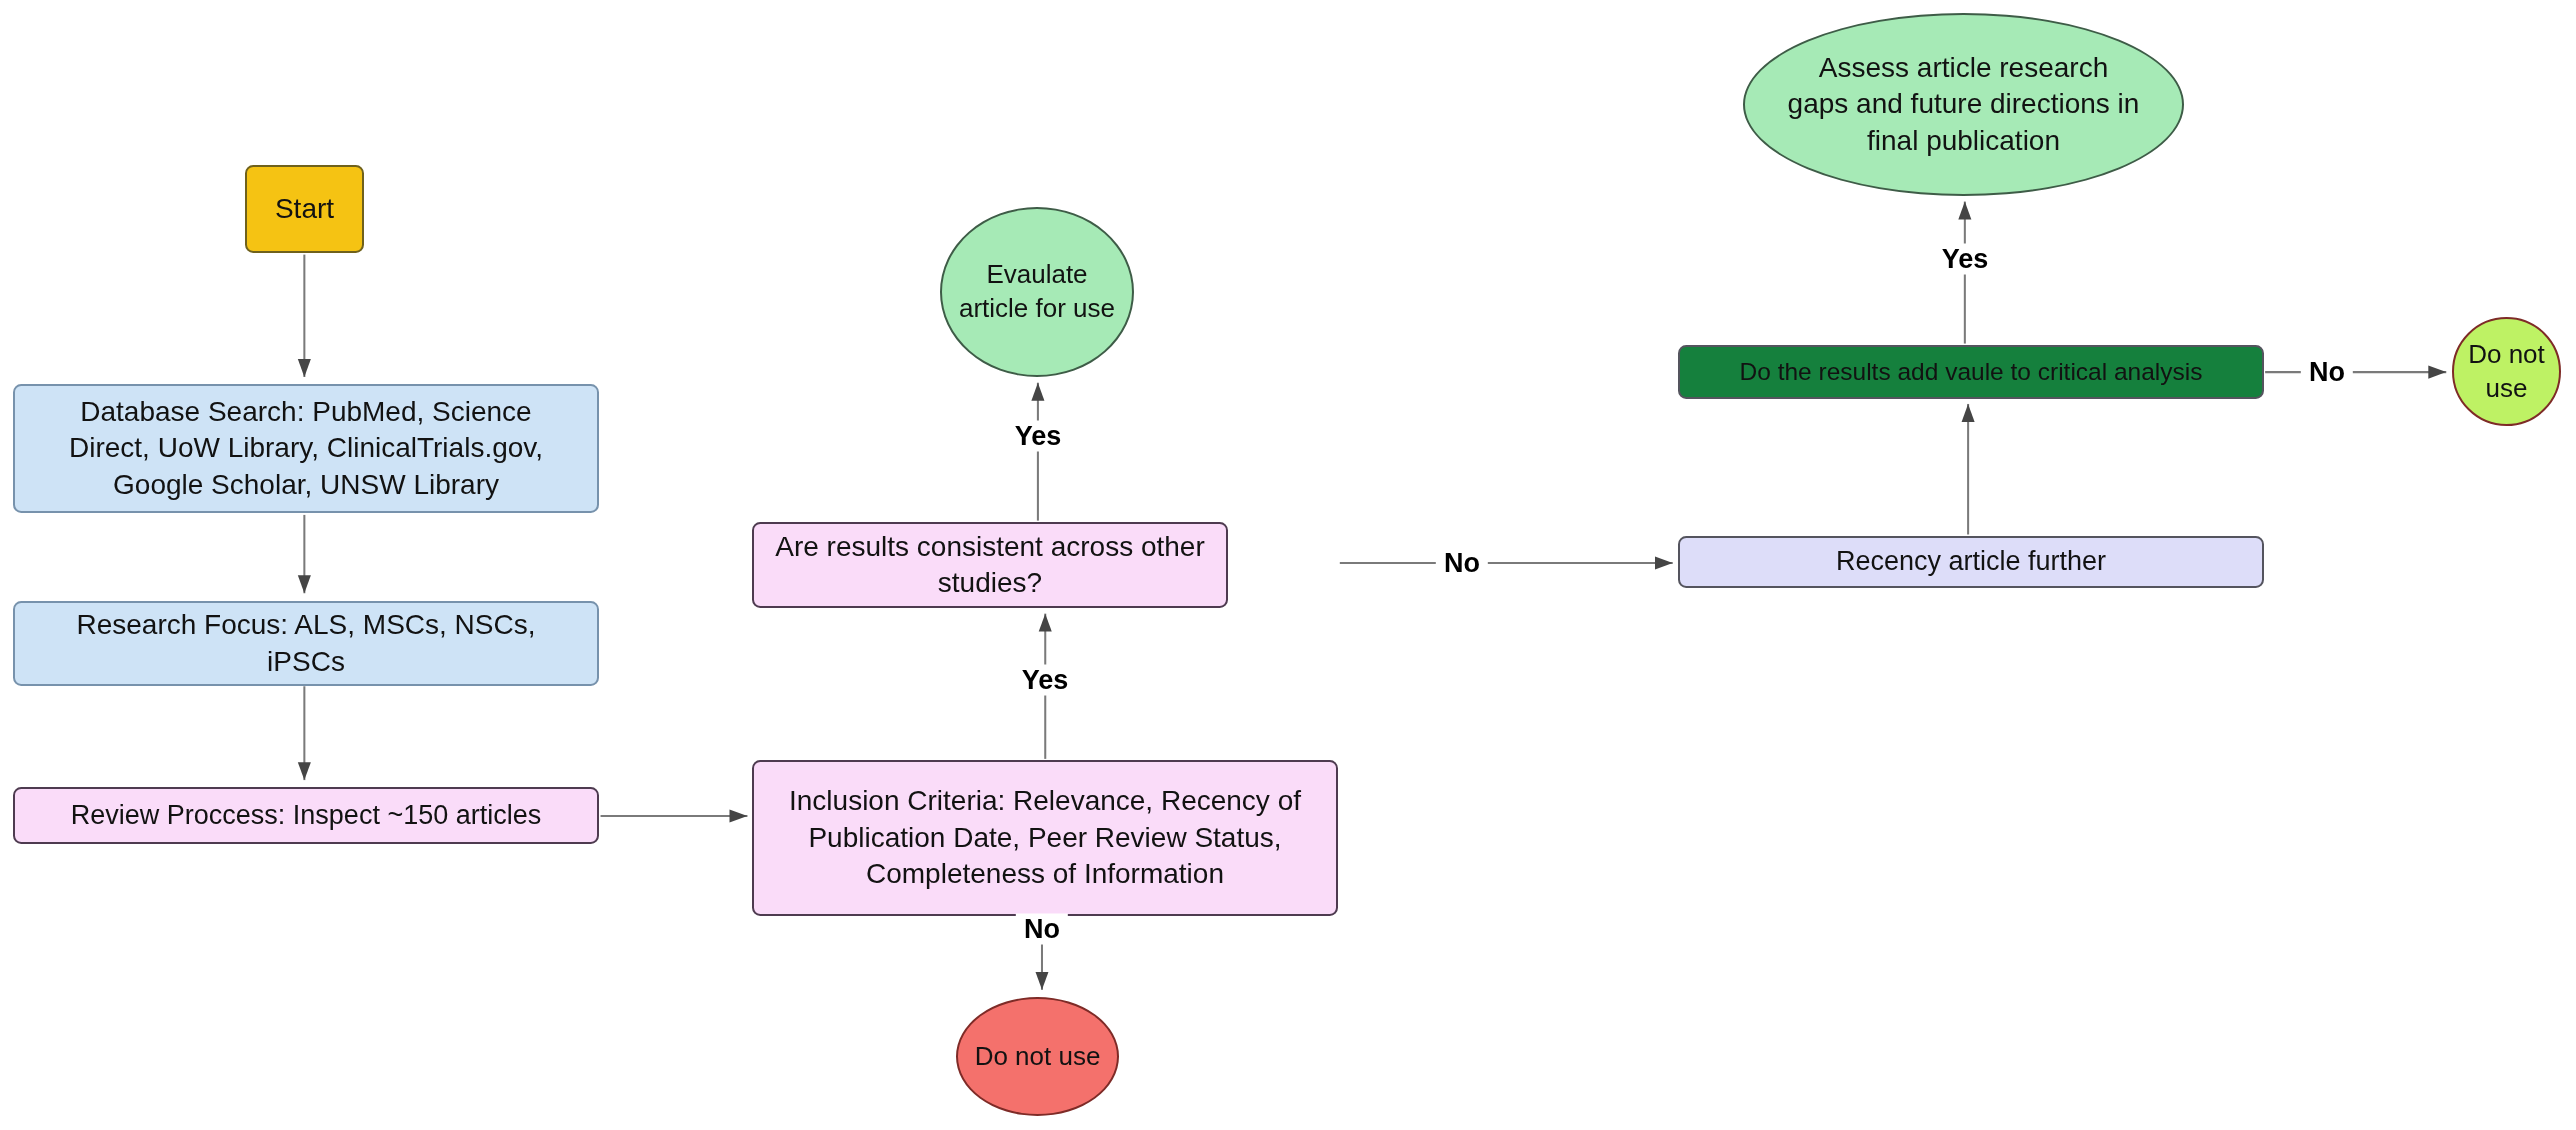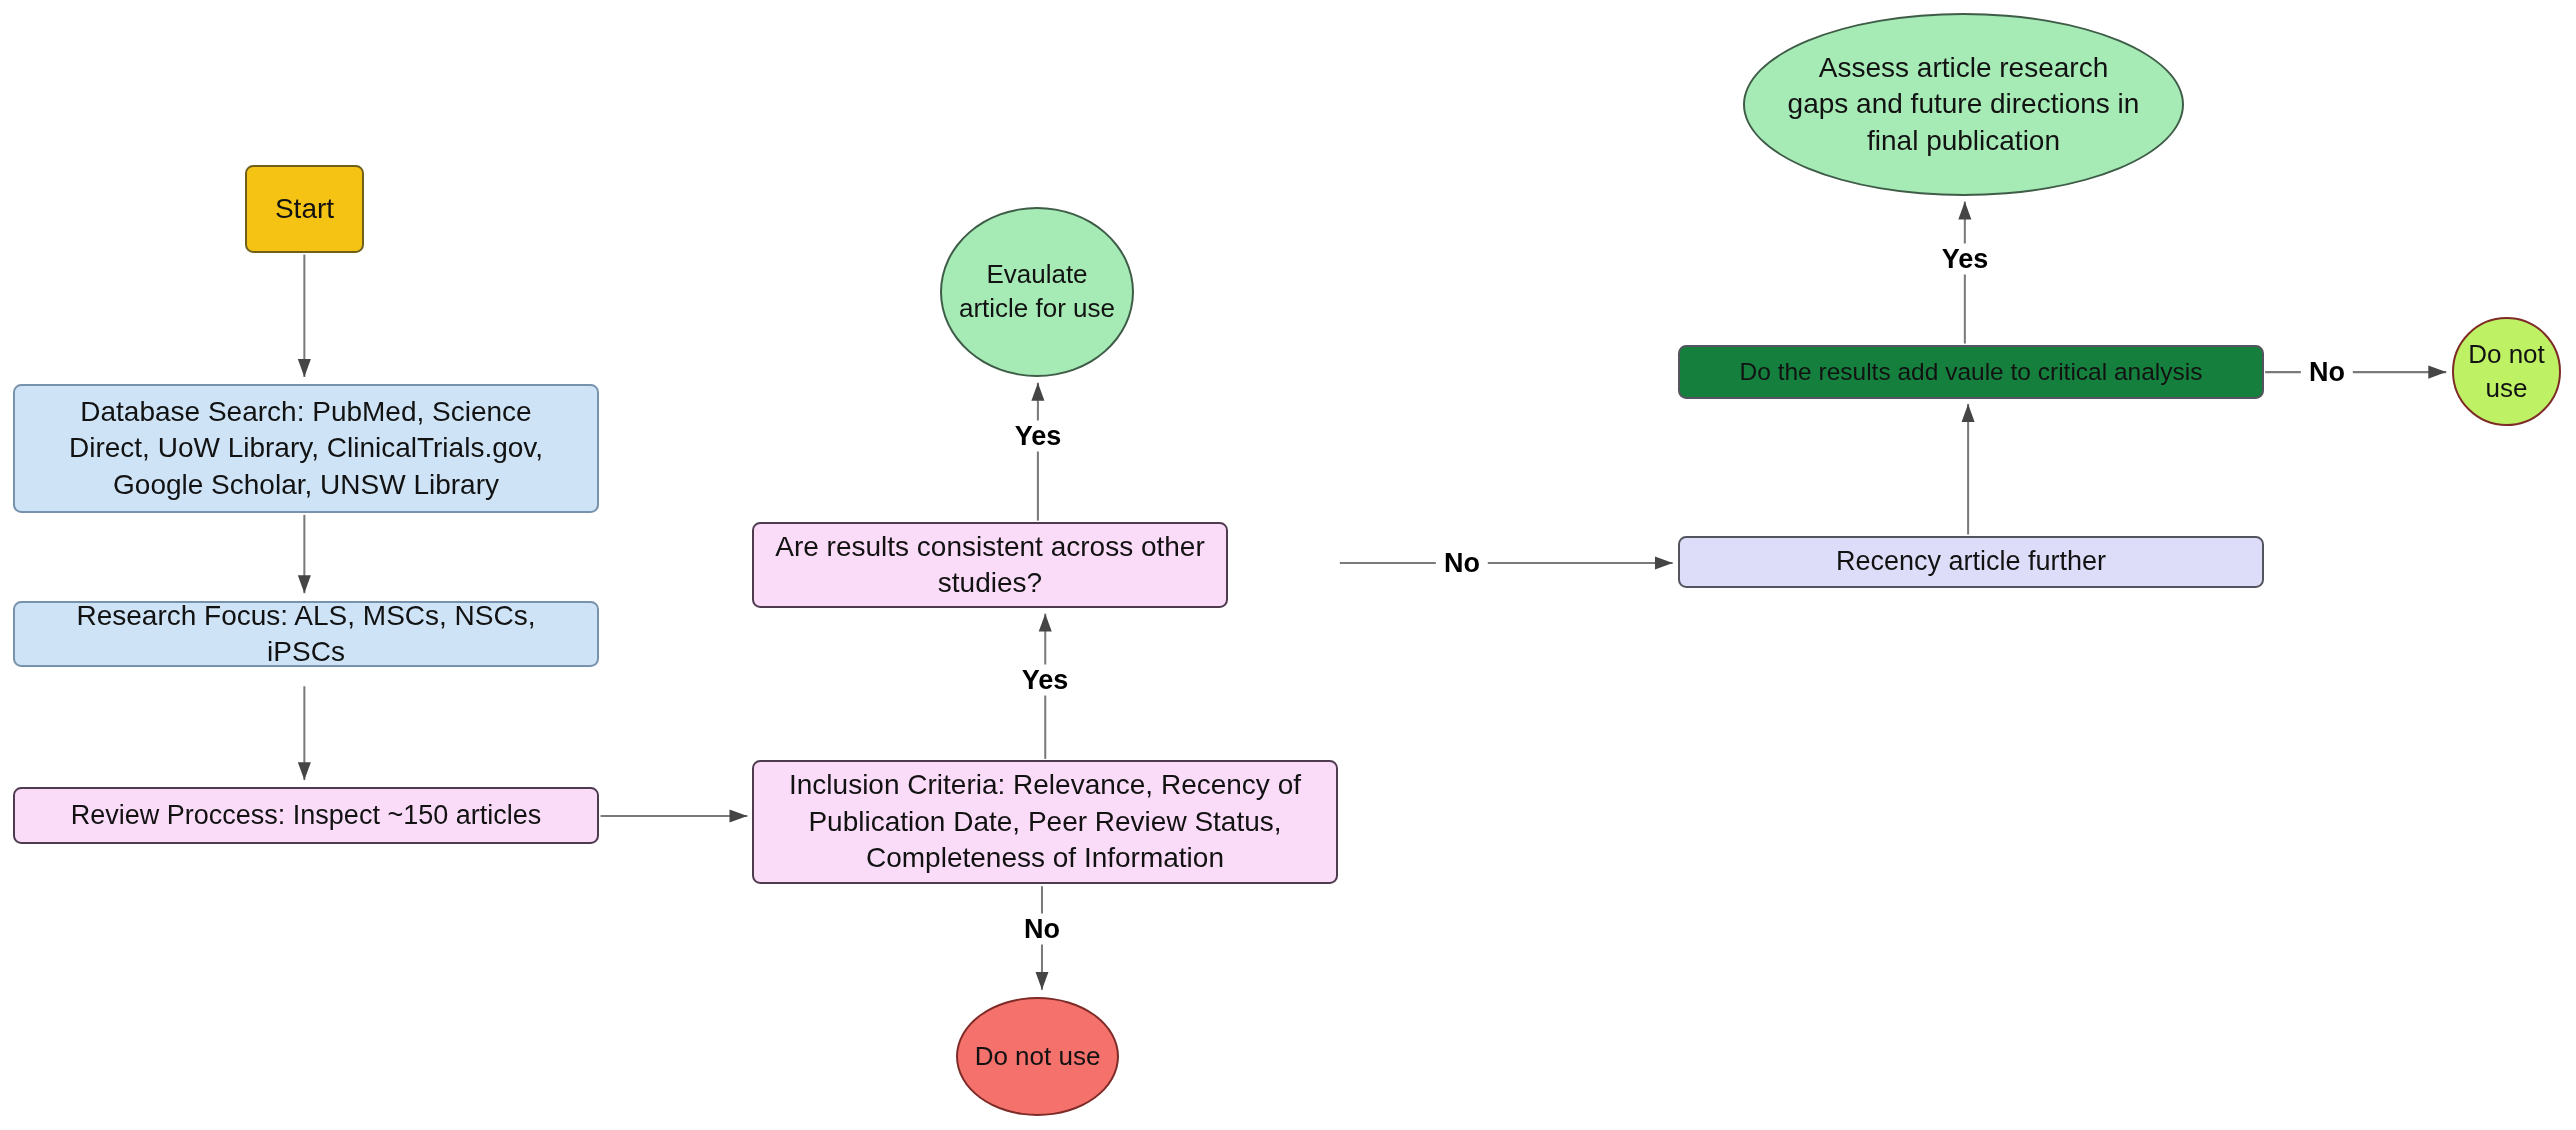--- a/index.html
+++ b/index.html
@@ -39,24 +39,24 @@
       <line x1="1277" y1="1086" x2="1277" y2="1213" stroke="#7A7A7A" stroke-width="2.5" marker-end="url(#ah)"></line>
       <line x1="1642" y1="690" x2="2050" y2="690" stroke="#7A7A7A" stroke-width="2.5" marker-end="url(#ah)"></line>
       <line x1="2412" y1="655" x2="2412" y2="495" stroke="#7A7A7A" stroke-width="2.5" marker-end="url(#ah)"></line>
       <line x1="2408" y1="421" x2="2408" y2="247" stroke="#7A7A7A" stroke-width="2.5" marker-end="url(#ah)"></line>
       <line x1="2776" y1="456" x2="2998" y2="456" stroke="#7A7A7A" stroke-width="2.5" marker-end="url(#ah)"></line>
     </svg>
     <div class="node rect nowrap" style="left: 245px; top: 165px; width: 119px; height: 88px; font-size: 28px; background: rgb(245, 195, 19); border-color: rgb(111, 97, 28); color: rgb(18, 18, 18);">Start</div>
     <div class="node rect" style="left: 13px; top: 384px; width: 586px; height: 129px; font-size: 28px; background: rgb(206, 227, 246); border-color: rgb(119, 146, 172); color: rgb(18, 18, 18);">Database Search: PubMed, Science
 Direct, UoW Library, ClinicalTrials.gov,
 Google Scholar, UNSW Library</div>
-    <div class="node rect" style="left: 13px; top: 601px; width: 586px; height: 66px; font-size: 28px; background: rgb(206, 227, 246); border-color: rgb(119, 146, 172); color: rgb(18, 18, 18);">Research Focus: ALS, MSCs, NSCs,
+    <div class="node rect" style="left: 13px; top: 601px; width: 586px; height: 85px; font-size: 28px; background: rgb(206, 227, 246); border-color: rgb(119, 146, 172); color: rgb(18, 18, 18);">Research Focus: ALS, MSCs, NSCs,
 iPSCs</div>
     <div class="node rect nowrap" style="left: 13px; top: 787px; width: 586px; height: 57px; font-size: 27px; background: rgb(250, 220, 249); border-color: rgb(78, 59, 80); color: rgb(18, 18, 18);">Review Proccess: Inspect ~150 articles</div>
-    <div class="node rect" style="left: 752px; top: 760px; width: 586px; height: 124px; font-size: 28px; background: rgb(250, 220, 249); border-color: rgb(78, 59, 80); color: rgb(18, 18, 18);">Inclusion Criteria: Relevance, Recency of
+    <div class="node rect" style="left: 752px; top: 760px; width: 586px; height: 156px; font-size: 28px; background: rgb(250, 220, 249); border-color: rgb(78, 59, 80); color: rgb(18, 18, 18);">Inclusion Criteria: Relevance, Recency of
 Publication Date, Peer Review Status,
 Completeness of Information</div>
     <div class="node rect" style="left: 752px; top: 522px; width: 476px; height: 86px; font-size: 28px; background: rgb(250, 220, 249); border-color: rgb(78, 59, 80); color: rgb(18, 18, 18);">Are results consistent across other
 studies?</div>
     <div class="node ellipse" style="left: 940px; top: 207px; width: 194px; height: 170px; font-size: 26px; background: rgb(166, 234, 182); border-color: rgb(62, 92, 71); color: rgb(18, 18, 18);">Evaulate
 article for use</div>
     <div class="node ellipse nowrap" style="left: 956px; top: 997px; width: 163px; height: 119px; font-size: 26px; background: rgb(244, 113, 108); border-color: rgb(126, 43, 39); color: rgb(18, 18, 18);">Do not use</div>
     <div class="node rect nowrap" style="left: 1678px; top: 536px; width: 586px; height: 52px; font-size: 27px; background: rgb(221, 221, 249); border-color: rgb(84, 84, 94); color: rgb(18, 18, 18);">Recency article further</div>
     <div class="node rect nowrap" style="left: 1678px; top: 345px; width: 586px; height: 54px; font-size: 24.5px; background: #15803d; border-color: rgb(84, 84, 94); color: rgb(18, 18, 18);">Do the results add vaule to critical analysis</div>
     <div class="node ellipse" style="left: 1743px; top: 13px; width: 441px; height: 183px; font-size: 28px; background: rgb(166, 234, 182); border-color: rgb(62, 92, 71); color: rgb(18, 18, 18);">Assess article research

